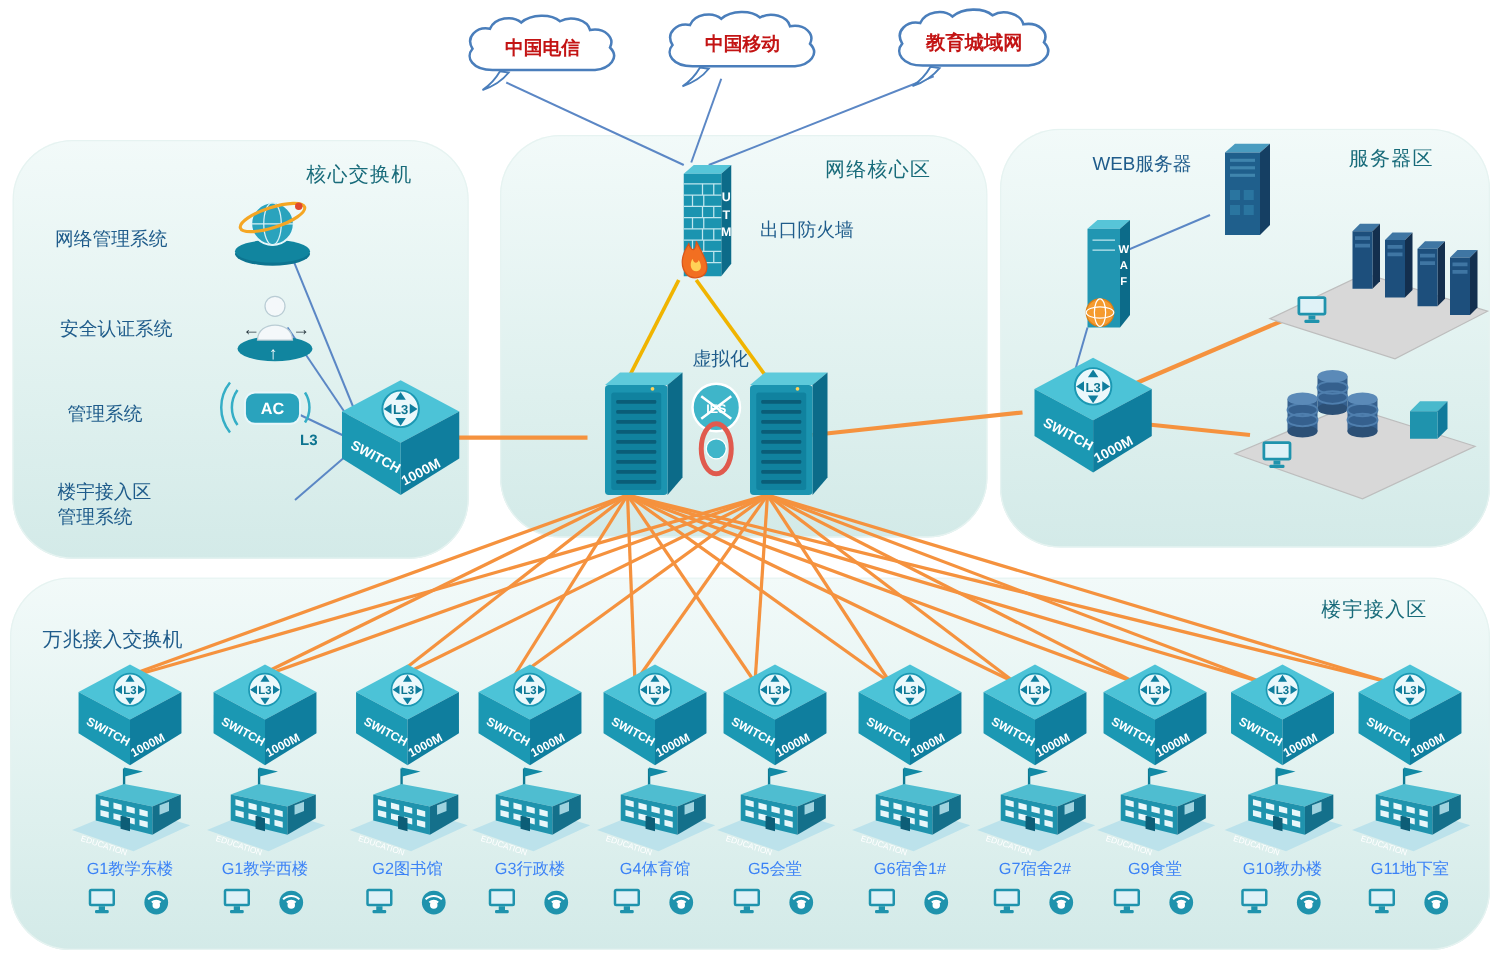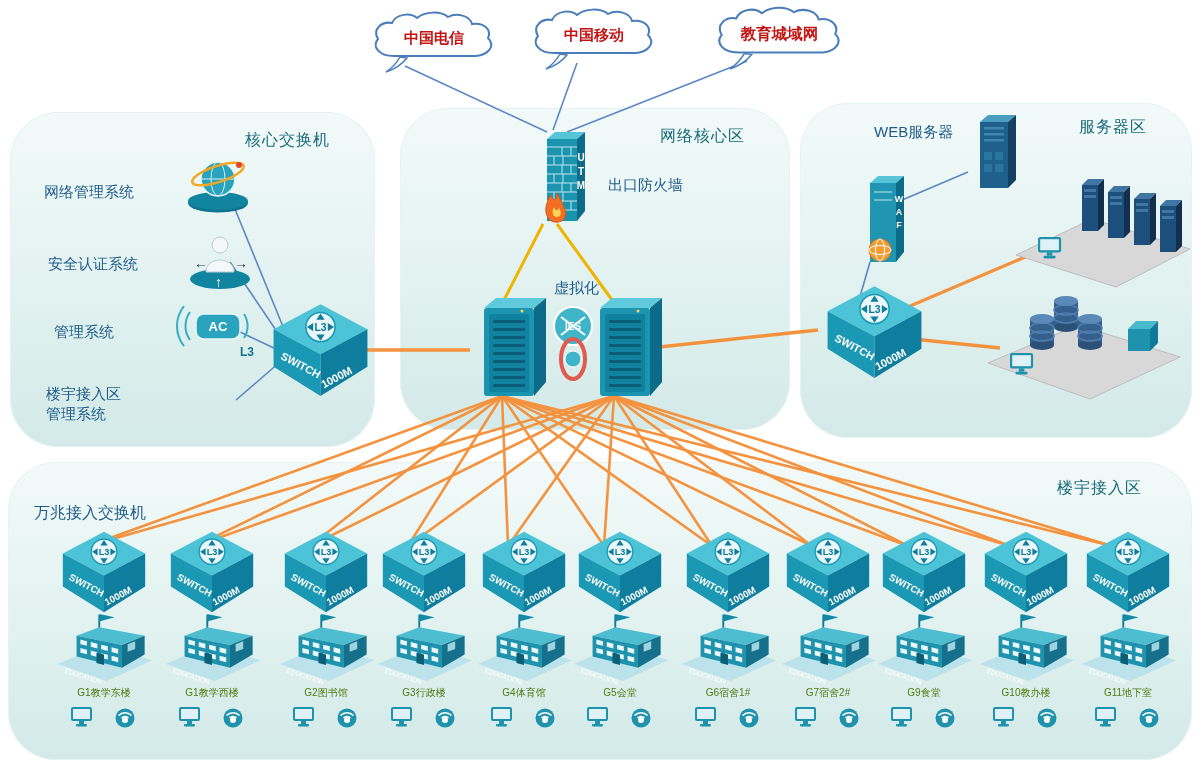--- a/index.html
+++ b/index.html
@@ -12,21 +12,21 @@
   .zone-title{position:absolute;font-size:16px;color:#186b7a;letter-spacing:1px}
   #wires{position:absolute;left:0;top:0;z-index:4;pointer-events:none}
   #nodes,#columns{position:absolute;left:16px;top:0;width:1200px;height:724px;z-index:6;pointer-events:none}
   .node{position:absolute}
   .node svg{display:block;width:100%;height:100%}
   .lbl{position:absolute;font-size:15px;color:#1f5c8b;white-space:pre-line;line-height:1.3}
   .lbl.big{font-size:16px}
   .col{position:absolute;top:528px;width:108px;display:flex;flex-direction:column;align-items:center}
   .col .sw{width:94px;height:86px;margin-bottom:-6px}
   .col .bld{width:104px;height:78px}
-  .col .blabel{font-size:10px;color:#4d7c0f;white-space:nowrap}
+  .col .blabel{font-size:13px;color:#3b82f6;white-space:nowrap}
   .col .devs{display:flex;gap:16px;margin-top:5px}
   .col .dev{width:26px;height:24px}
   .col .sw svg,.col .bld svg,.col .dev svg{width:100%;height:100%;display:block}
   .cloud-text{font-size:15px;font-weight:bold;fill:#c31414}
 </style>
 </head>
 <body>
 
 <div id="page">
 

